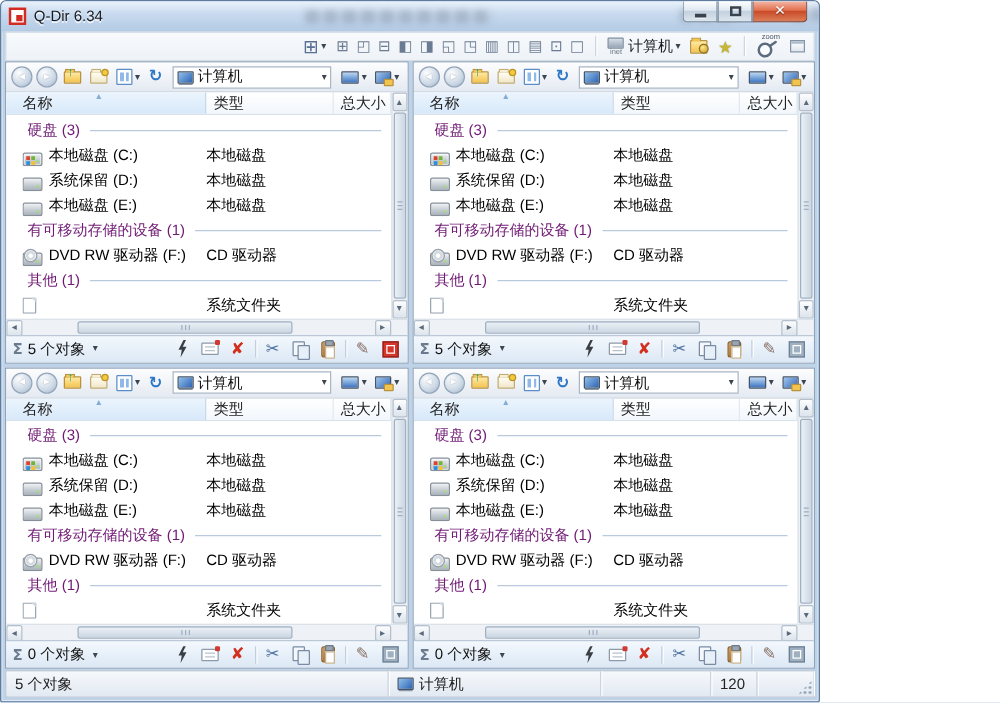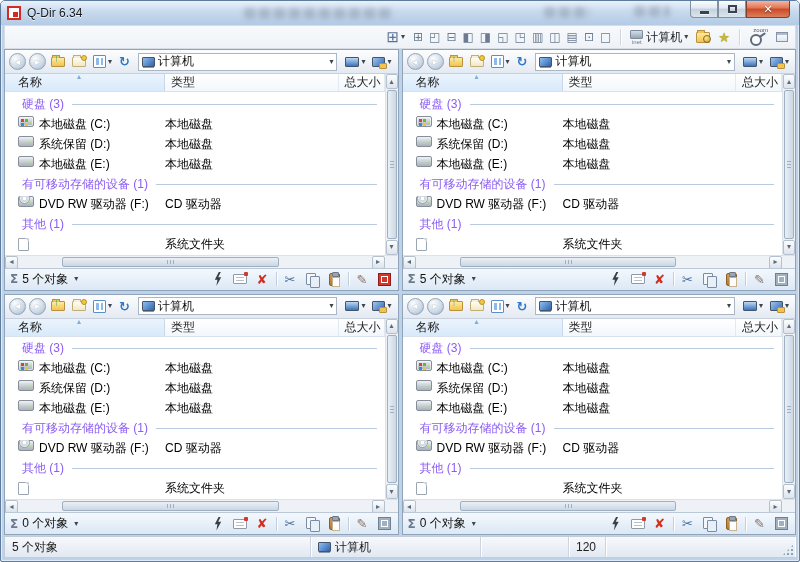--- a/index.html
+++ b/index.html
@@ -1,19 +1,19 @@
 <!DOCTYPE html>
 <html><head>
 <meta charset="utf-8">
 <style>
   * { box-sizing: border-box; margin: 0; padding: 0; }
   html,body { width:800px; height:562px; font-family:"Liberation Sans","DejaVu Sans",sans-serif; }
   body { background:#fff; }
 
-  .win { position:relative; width:800px; height:562px; background:#bed2e8;
+  .win { position:relative; width:656px; height:562px; background:#bed2e8;
          border:1px solid #5f7b9d; border-radius:5px 5px 2px 2px; overflow:hidden;
          box-shadow: inset 0 0 0 1px rgba(255,255,255,.55); }
 
   
   .titlebar { position:absolute; top:0; left:0; right:0; height:24px;
               background:linear-gradient(#e9f2fb,#c7d9ee 45%,#b3cbe4);
               display:flex; align-items:center; padding:0 6px; }
   .app-icon { width:14px; height:14px; background:#fff; border:2px solid #d22b24;
               position:relative; margin-right:6px; flex:none; }
   .app-icon::after { content:""; position:absolute; right:1px; bottom:1px; width:5px; height:5px; background:#d22b24; }
@@ -117,23 +117,23 @@
   .colhead { height:18px; flex:none; display:flex; font-size:12px; color:#222;
              background:linear-gradient(#ffffff,#f2f7fc); border-bottom:1px solid #d9e2ec; }
   .ch { display:flex; align-items:center; border-right:1px solid #e2e9f1; padding:0 6px; white-space:nowrap; }
   .ch.name { width:160px; padding-left:13px; position:relative;
              background:linear-gradient(#eaf4fd,#d8e9fa); border-right:1px solid #c8d8e8; }
   .ch.name .sort { position:absolute; top:-1px; left:72px; font-style:normal; font-size:8px; color:#85acd3; line-height:1; }
   .ch.type { flex:1; }
   .ch.size { width:46px; justify-content:flex-end; padding-right:3px; }
   .list { flex:1; background:#fff; padding-top:2px; overflow:hidden; }
   .row { height:20px; display:flex; align-items:center; padding-left:13px; font-size:12px; color:#000; }
-  .row.group { padding-left:17px; color:#8b5cf6; }
+  .row.group { padding-left:17px; color:#701a75; }
   .gline { flex:1; height:1px; background:#b9c9de; margin:0 8px; }
-  .cname { width:147px; flex:none; display:flex; align-items:flex-start; gap:5px; overflow:hidden; white-space:nowrap; }
+  .cname { width:147px; flex:none; display:flex; align-items:flex-end; gap:5px; overflow:hidden; white-space:nowrap; }
   .ctype { flex:1; white-space:nowrap; overflow:hidden; }
   .ficon { flex:none; }
   .i-drive { width:16px; height:11px; border:1px solid #868f98; border-radius:2px; position:relative;
              background:linear-gradient(#f0f2f4,#c2c9d0 60%,#aab2ba); }
   .i-drive::after { content:""; position:absolute; right:2px; bottom:2px; width:2px; height:2px; border-radius:50%; background:#9fe070; }
   .i-drive.win::before { content:""; position:absolute; left:2px; top:2px; width:3px; height:3px; background:#e0402f;
              box-shadow:4px 0 0 #6fb433, 0 4px 0 #2e8edb, 4px 4px 0 #f5c22e; }
   .i-drive.dvd::before { content:""; position:absolute; left:0px; top:-4px; width:9px; height:9px; border-radius:50%;
              border:1px solid #97a0aa;
              background:radial-gradient(circle, #fff 0 1.5px, #d3dae0 2px 3.5px, #eef1f4 4px); }

